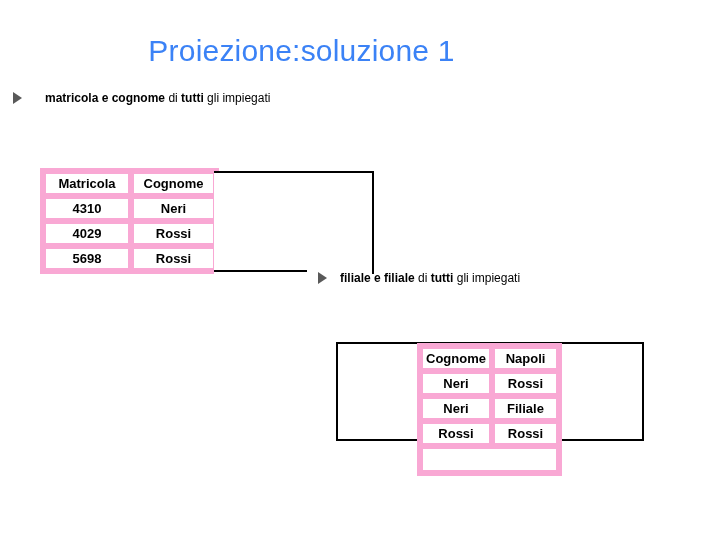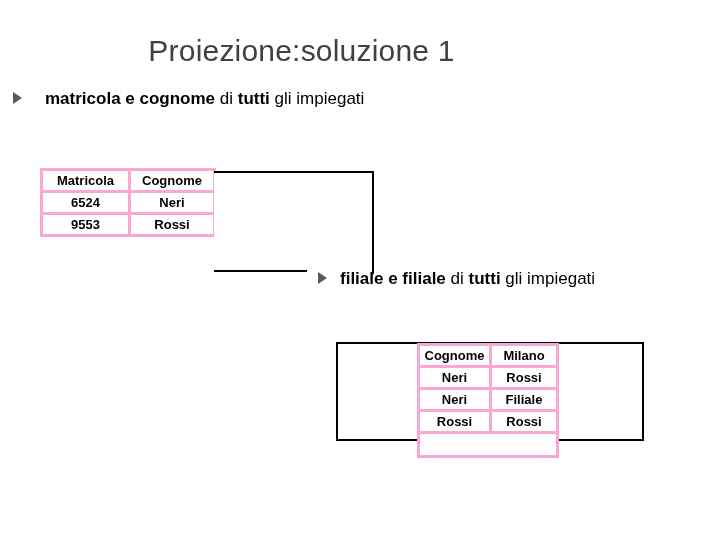--- a/index.html
+++ b/index.html
@@ -18,40 +18,40 @@
 
   
   #slide-title {
     position: absolute;
     left: 0;
     top: 34px;
     width: 603px;
     text-align: center;
     font-size: 30px;
     font-weight: 400;
-    color: #404040;
+    color: #3b82f6;
     letter-spacing: 0.2px;
     white-space: nowrap;
   }
 
   
   .bullet-block {
     position: absolute;
   }
   .bullet-marker {
     position: absolute;
     width: 0;
     height: 0;
     border-style: solid;
     border-width: 6px 0 6px 9px;
     border-color: transparent transparent transparent #595959;
   }
   .bullet-text {
     position: absolute;
-    font-size: 17px;
+    font-size: 12px;
     line-height: 25px;
     color: #000000;
   }
   .bullet-text .b { font-weight: bold; }
   .bullet-text .r { font-weight: normal; }
 
   #bullet-1 { left: 0; top: 86px; width: 420px; }
   #bullet-1 .bullet-marker { left: 13px; top: 6px; }
   #bullet-1 .bullet-text { left: 45px; top: 0; width: 350px; }
 
@@ -63,21 +63,21 @@
   .data-table {
     position: absolute;
     border-collapse: collapse;
     background: #ffffff;
     font-size: 13px;
     font-weight: bold;
     text-align: center;
     table-layout: fixed;
   }
   .data-table td, .data-table th {
-    border: 3px solid #f9a8d4;
+    border: 6px solid #f9a8d4;
     padding: 0;
     height: 19px;
     line-height: 19px;
     text-align: center;
     font-weight: bold;
     white-space: nowrap;
     background: #ffffff;
   }
 
   
@@ -160,25 +160,29 @@
       <col class="c2">
     </colgroup>
   <thead>
     <tr>
       <th>Matricola</th>
       <th>Cognome</th>
     </tr>
   </thead>
   <tbody>
     <tr>
-      <td>6524</td>
+      <td>4310</td>
       <td>Neri</td>
     </tr>
     <tr>
-      <td>9553</td>
+      <td>4029</td>
+      <td>Rossi</td>
+    </tr>
+    <tr>
+      <td>5698</td>
       <td>Rossi</td>
     </tr>
   </tbody>
 </table>
 
 <div id="mask-box-1-cover"></div>
 <div id="mask-box-1"></div>
 <div id="mask-box-1-bottom"></div>
 
 <div class="bullet-block" id="bullet-2">
@@ -191,21 +195,21 @@
 <div id="frame-box-2"></div>
 
 <table class="data-table" id="table-cognome-filiale">
   <colgroup>
       <col class="c1">
       <col class="c2">
     </colgroup>
   <thead>
     <tr>
       <th>Cognome</th>
-      <th>Milano</th>
+      <th>Napoli</th>
     </tr>
   </thead>
   <tbody>
     <tr>
       <td>Neri</td>
       <td>Rossi</td>
     </tr>
     <tr>
       <td>Neri</td>
       <td>Filiale</td>

